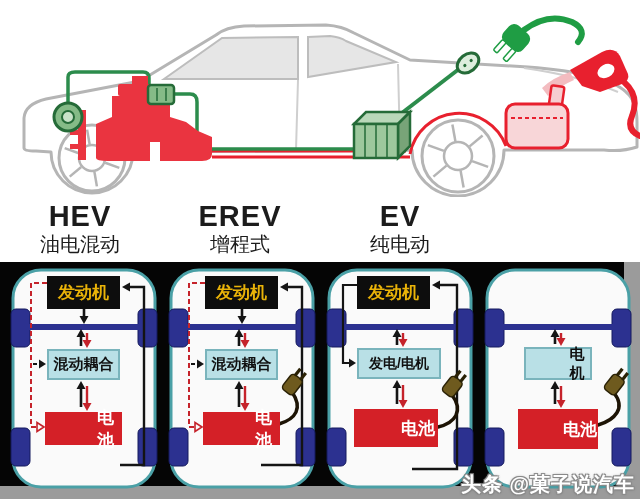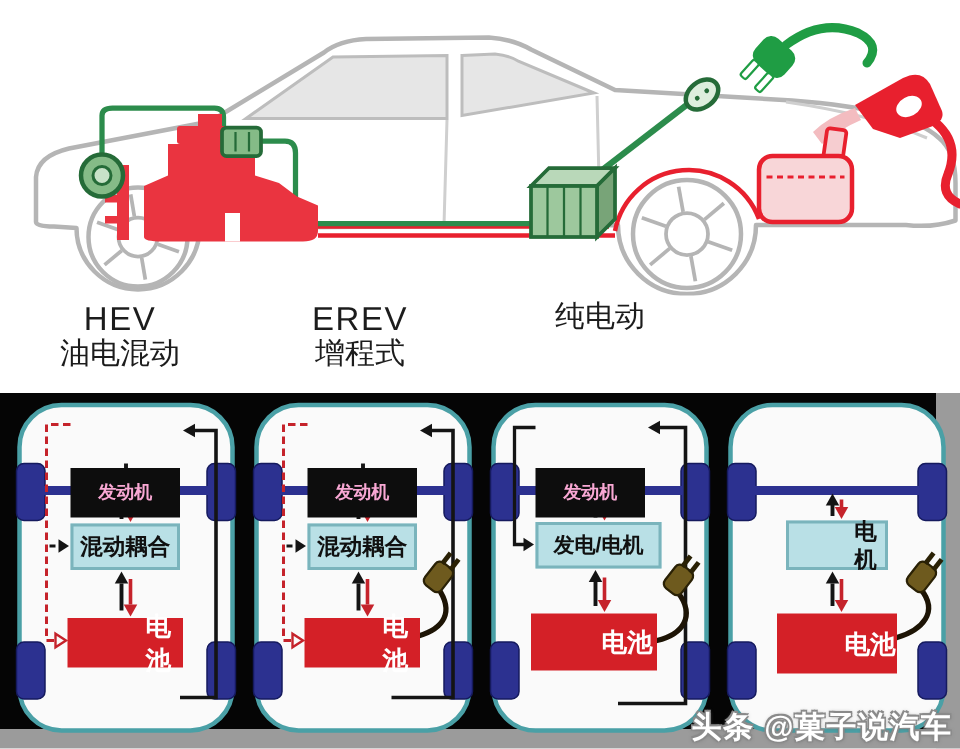--- a/index.html
+++ b/index.html
@@ -4,34 +4,34 @@
 <style>
   html,body{margin:0;padding:0;background:#ffffff;font-family:"Liberation Sans",sans-serif;}
   .stage{position:relative;width:640px;height:499px;overflow:hidden;background:#ffffff;}
 
   
   .car-area{position:absolute;left:0;top:0;width:640px;height:197px;background:#ffffff;}
 
   
   .labels-row{position:absolute;left:0;top:197px;width:640px;height:65px;display:flex;}
   .vehicle-label{width:160px;text-align:center;color:#1c1c1c;line-height:1.15;padding-top:3px;}
-  .vehicle-label .ttl{font-size:22px;font-weight:400;letter-spacing:1px;}
+  .vehicle-label .ttl{font-size:29px;font-weight:700;letter-spacing:1px;}
   .vehicle-label .sub{font-size:20px;font-weight:400;}
 
   
   .panels-strip{position:absolute;left:0;top:262px;width:640px;height:237px;background:#050505;}
   .panels-strip .gray-bottom{position:absolute;left:0;bottom:0;width:640px;height:13px;background:#9b9b9b;}
   .panels-strip .gray-right{position:absolute;right:0;top:0;width:16px;height:237px;background:#9b9b9b;}
   .panel{position:absolute;top:5px;width:152px;height:225px;}
   .panel svg{overflow:visible;display:block;}
   .p0{left:8px;}.p1{left:166px;}.p2{left:324px;}.p3{left:482px;}
 
   .box{position:absolute;display:flex;align-items:center;justify-content:center;
        font-weight:700;text-align:center;box-sizing:border-box;}
-  .engine-box{background:#0d0d0d;color:#f9a8d4;font-size:12px;margin-top:36px;}
+  .engine-box{background:#0d0d0d;color:#eab308;font-size:17px;}
   .mid-box{background:#b9e0e6;border:2px solid #7ab4bc;color:#101010;font-size:15px;text-align:center;}
   .batt-box{background:#d42027;color:#ffffff;font-size:17px;padding-left:44px;}
 
   .watermark{position:absolute;right:5px;bottom:1px;font-size:20px;font-weight:700;color:#ffffff;
     letter-spacing:1px;
     text-shadow:1px 1px 0 #8a8a8a,-1px -1px 0 #8a8a8a,1px -1px 0 #8a8a8a,-1px 1px 0 #8a8a8a,0 0 3px #666;}
 </style>
 </head>
 <body>
 
@@ -146,20 +146,21 @@
   <div class="labels-row">
     <div class="vehicle-label">
       <div class="ttl">HEV</div>
       <div class="sub">油电混动</div>
     </div>
     <div class="vehicle-label">
       <div class="ttl">EREV</div>
       <div class="sub">增程式</div>
     </div>
     <div class="vehicle-label">
+      <div class="ttl">EV</div>
       <div class="sub">纯电动</div>
     </div>
   </div>
 
   <div class="panels-strip">
     <div class="gray-right"></div>
     <div class="gray-bottom"></div>
 
     <div class="panel p0">
       <svg width="152" height="225" viewBox="0 0 152 225">

